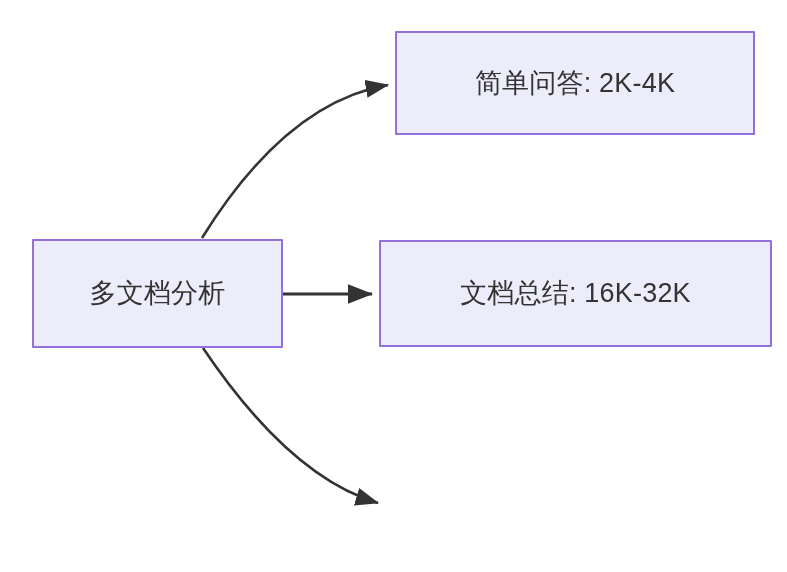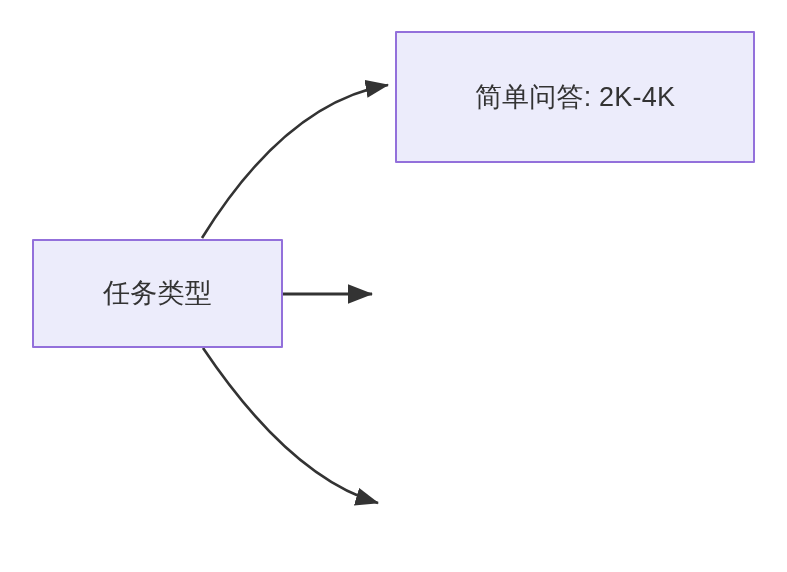--- a/index.html
+++ b/index.html
@@ -42,21 +42,21 @@
   .flow-node .node-label {
     color: #333333;
     font-size: 27px;
     line-height: 1.2;
     letter-spacing: 0.2px;
     white-space: nowrap;
     font-family: "Liberation Sans", "DejaVu Sans", sans-serif;
   }
   
   #node-source     { left: 32px;  top: 239px; width: 251px; height: 109px; }
-  #node-simple-qa  { left: 395px; top: 31px;  width: 360px; height: 132px; }
+  #node-simple-qa  { left: 395px; top: 31px;  width: 360px; height: 104px; }
   #node-doc-sum    { left: 379px; top: 240px; width: 393px; height: 107px; }
   #node-multi-doc  { left: 385px; top: 447px; width: 379px; height: 107px; }
 </style>
 </head>
 <body>
 
 <div id="diagram-canvas">
 
   <svg id="edge-layer" viewBox="0 0 787 572" width="787" height="572" xmlns="http://www.w3.org/2000/svg">
     <defs>
@@ -66,22 +66,25 @@
     </defs>
 
     <path d="M 202,238 C 238,180 300,100 388,85" fill="none" stroke="#333333" stroke-width="2.6" marker-end="url(#arrowhead)"></path>
 
     <path d="M 283,294 L 372,294" fill="none" stroke="#333333" stroke-width="2.8" marker-end="url(#arrowhead)"></path>
 
     <path d="M 203,348 C 238,400 300,480 378,503" fill="none" stroke="#333333" stroke-width="2.6" marker-end="url(#arrowhead)"></path>
   </svg>
 
   <div class="flow-node" id="node-source">
-    <span class="node-label">任务类型</span>
+    <span class="node-label">多文档分析</span>
   </div>
 
   <div class="flow-node" id="node-simple-qa">
     <span class="node-label">简单问答: 2K-4K</span>
   </div>
 
+  <div class="flow-node" id="node-doc-sum">
+    <span class="node-label">文档总结: 16K-32K</span>
+  </div>
 
 
 </div>
 
 </body></html>

